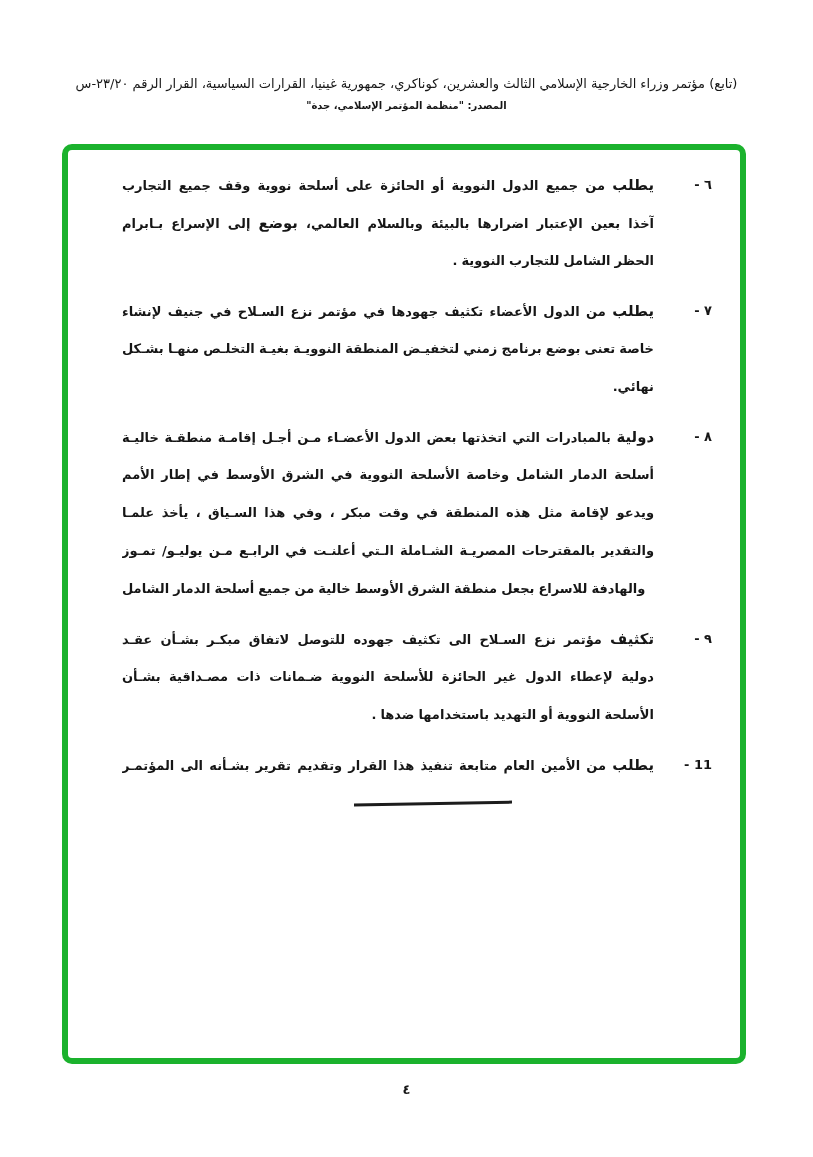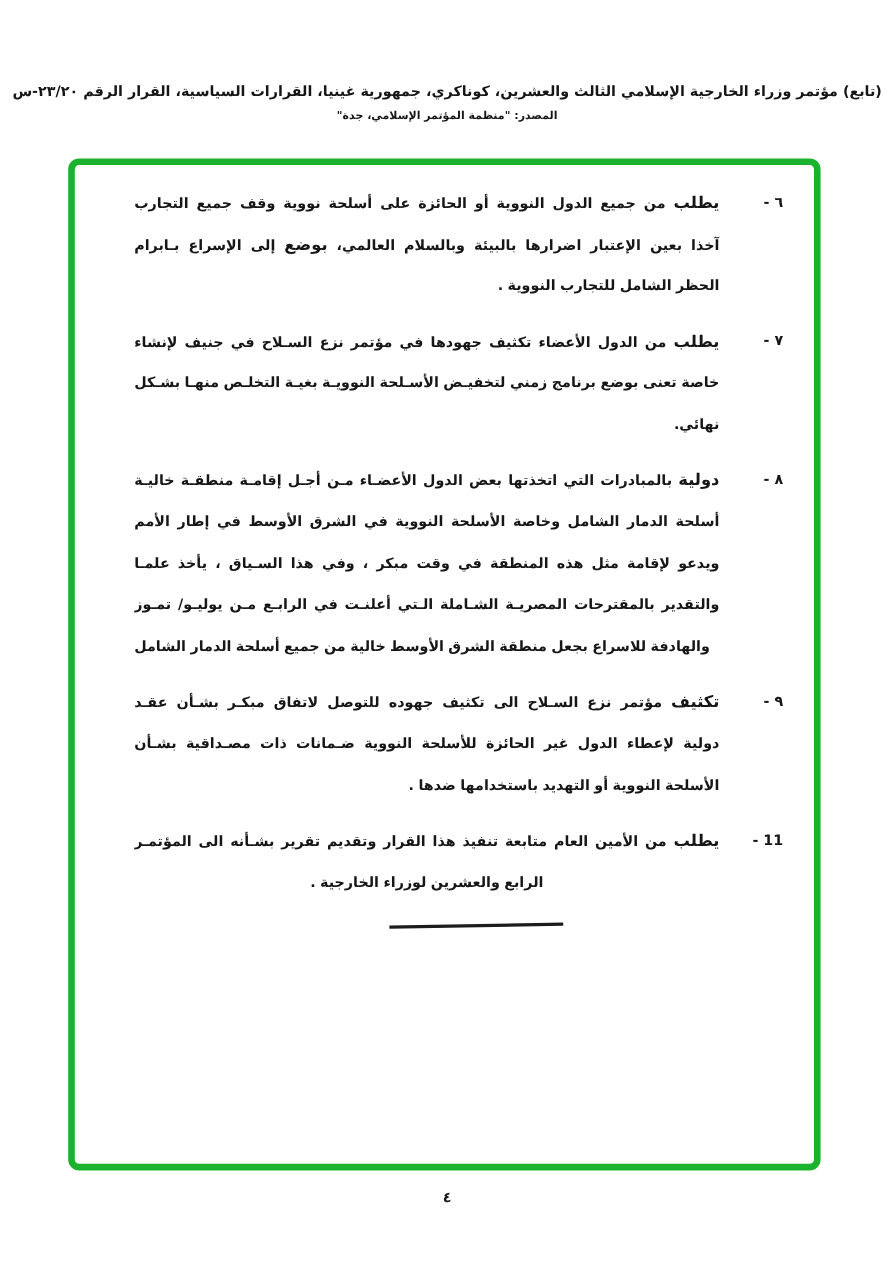--- a/index.html
+++ b/index.html
@@ -8,21 +8,21 @@
   body {
     width:813px; height:1157px; position:relative;
     font-family:"DejaVu Sans", sans-serif;
     color:#161616;
     overflow:hidden;
   }
 
   
   .header { padding-top:76px; text-align:center; direction:rtl; }
   .header-line1 {
-    font-size:13px; font-weight:bold; white-space:nowrap; letter-spacing:0;
+    font-size:13px; font-weight:normal; white-space:nowrap; letter-spacing:0;
   }
   .header-line2 {
     font-size:10px; font-weight:bold; margin-top:9px;
   }
 
   
   .frame {
     position:absolute; left:62px; top:144px;
     width:684px; height:920px;
     border:6px solid #1bb22d;
@@ -83,21 +83,21 @@
         <div class="pbody">
           <div class="line"><span class="lead">يطلب</span> من جميع الدول النووية أو الحائزة على أسلحة نووية وقف جميع التجارب النوويـة</div>
           <div class="line">آخذا بعين الإعتبار اضرارها بالبيئة وبالسلام العالمي، <span class="lead">بوضع</span> إلى الإسراع بـابرام اتفاقيـة</div>
           <div class="line last-right">الحظر الشامل للتجارب النووية .</div>
         </div>
       </div>
       <div class="para">
         <div class="marker">٧ -</div>
         <div class="pbody">
           <div class="line"><span class="lead">يطلب</span> من الدول الأعضاء تكثيف جهودها في مؤتمر نزع السـلاح في جنيف لإنشاء لجنـة</div>
-          <div class="line">خاصة تعنى بوضع برنامج زمني لتخفيـض الأسـلحة النوويـة بغيـة التخلـص منهـا بشـكل</div>
+          <div class="line">خاصة تعنى بوضع برنامج زمني لتخفيـض المنطقة النوويـة بغيـة التخلـص منهـا بشـكل</div>
           <div class="line last-right">نهائي.</div>
         </div>
       </div>
       <div class="para">
         <div class="marker">٨ -</div>
         <div class="pbody">
           <div class="line"><span class="lead">دولية</span> بالمبادرات التي اتخذتها بعض الدول الأعضـاء مـن أجـل إقامـة منطقـة خاليـة مـن</div>
           <div class="line">أسلحة الدمار الشامل وخاصة الأسلحة النووية في الشرق الأوسط في إطار الأمم المتحـدة</div>
           <div class="line">ويدعو لإقامة مثل هذه المنطقة في وقت مبكر ، وفي هذا السـياق ، يأخذ علمـا بالإرتيـاح</div>
           <div class="line">والتقدير بالمقترحات المصريـة الشـاملة الـتي أعلنـت في الرابـع مـن يوليـو/ تمـوز ١٩٩١م</div>
@@ -109,20 +109,19 @@
         <div class="pbody">
           <div class="line"><span class="lead">تكثيف</span> مؤتمر نزع السـلاح الى تكثيف جهوده للتوصل لاتفاق مبكـر بشـأن عقـد اتفاقيـة</div>
           <div class="line">دولية لإعطاء الدول غير الحائزة للأسلحة النووية ضـمانات ذات مصـداقية بشـأن اسـتخدام</div>
           <div class="line last-right">الأسلحة النووية أو التهديد باستخدامها ضدها .</div>
         </div>
       </div>
       <div class="para">
         <div class="marker">11 -</div>
         <div class="pbody">
           <div class="line"><span class="lead">يطلب</span> من الأمين العام متابعة تنفيذ هذا القرار وتقديم تقرير بشـأنه الى المؤتمـر الإسـلامي</div>
-          <div class="line last-center">الرابع والعشرين لوزراء الخارجية .</div>
         </div>
       </div>
     </div>
   <div class="divider"></div>
 </div>
 
 <div class="page-number">٤</div>
 
 </body></html>

